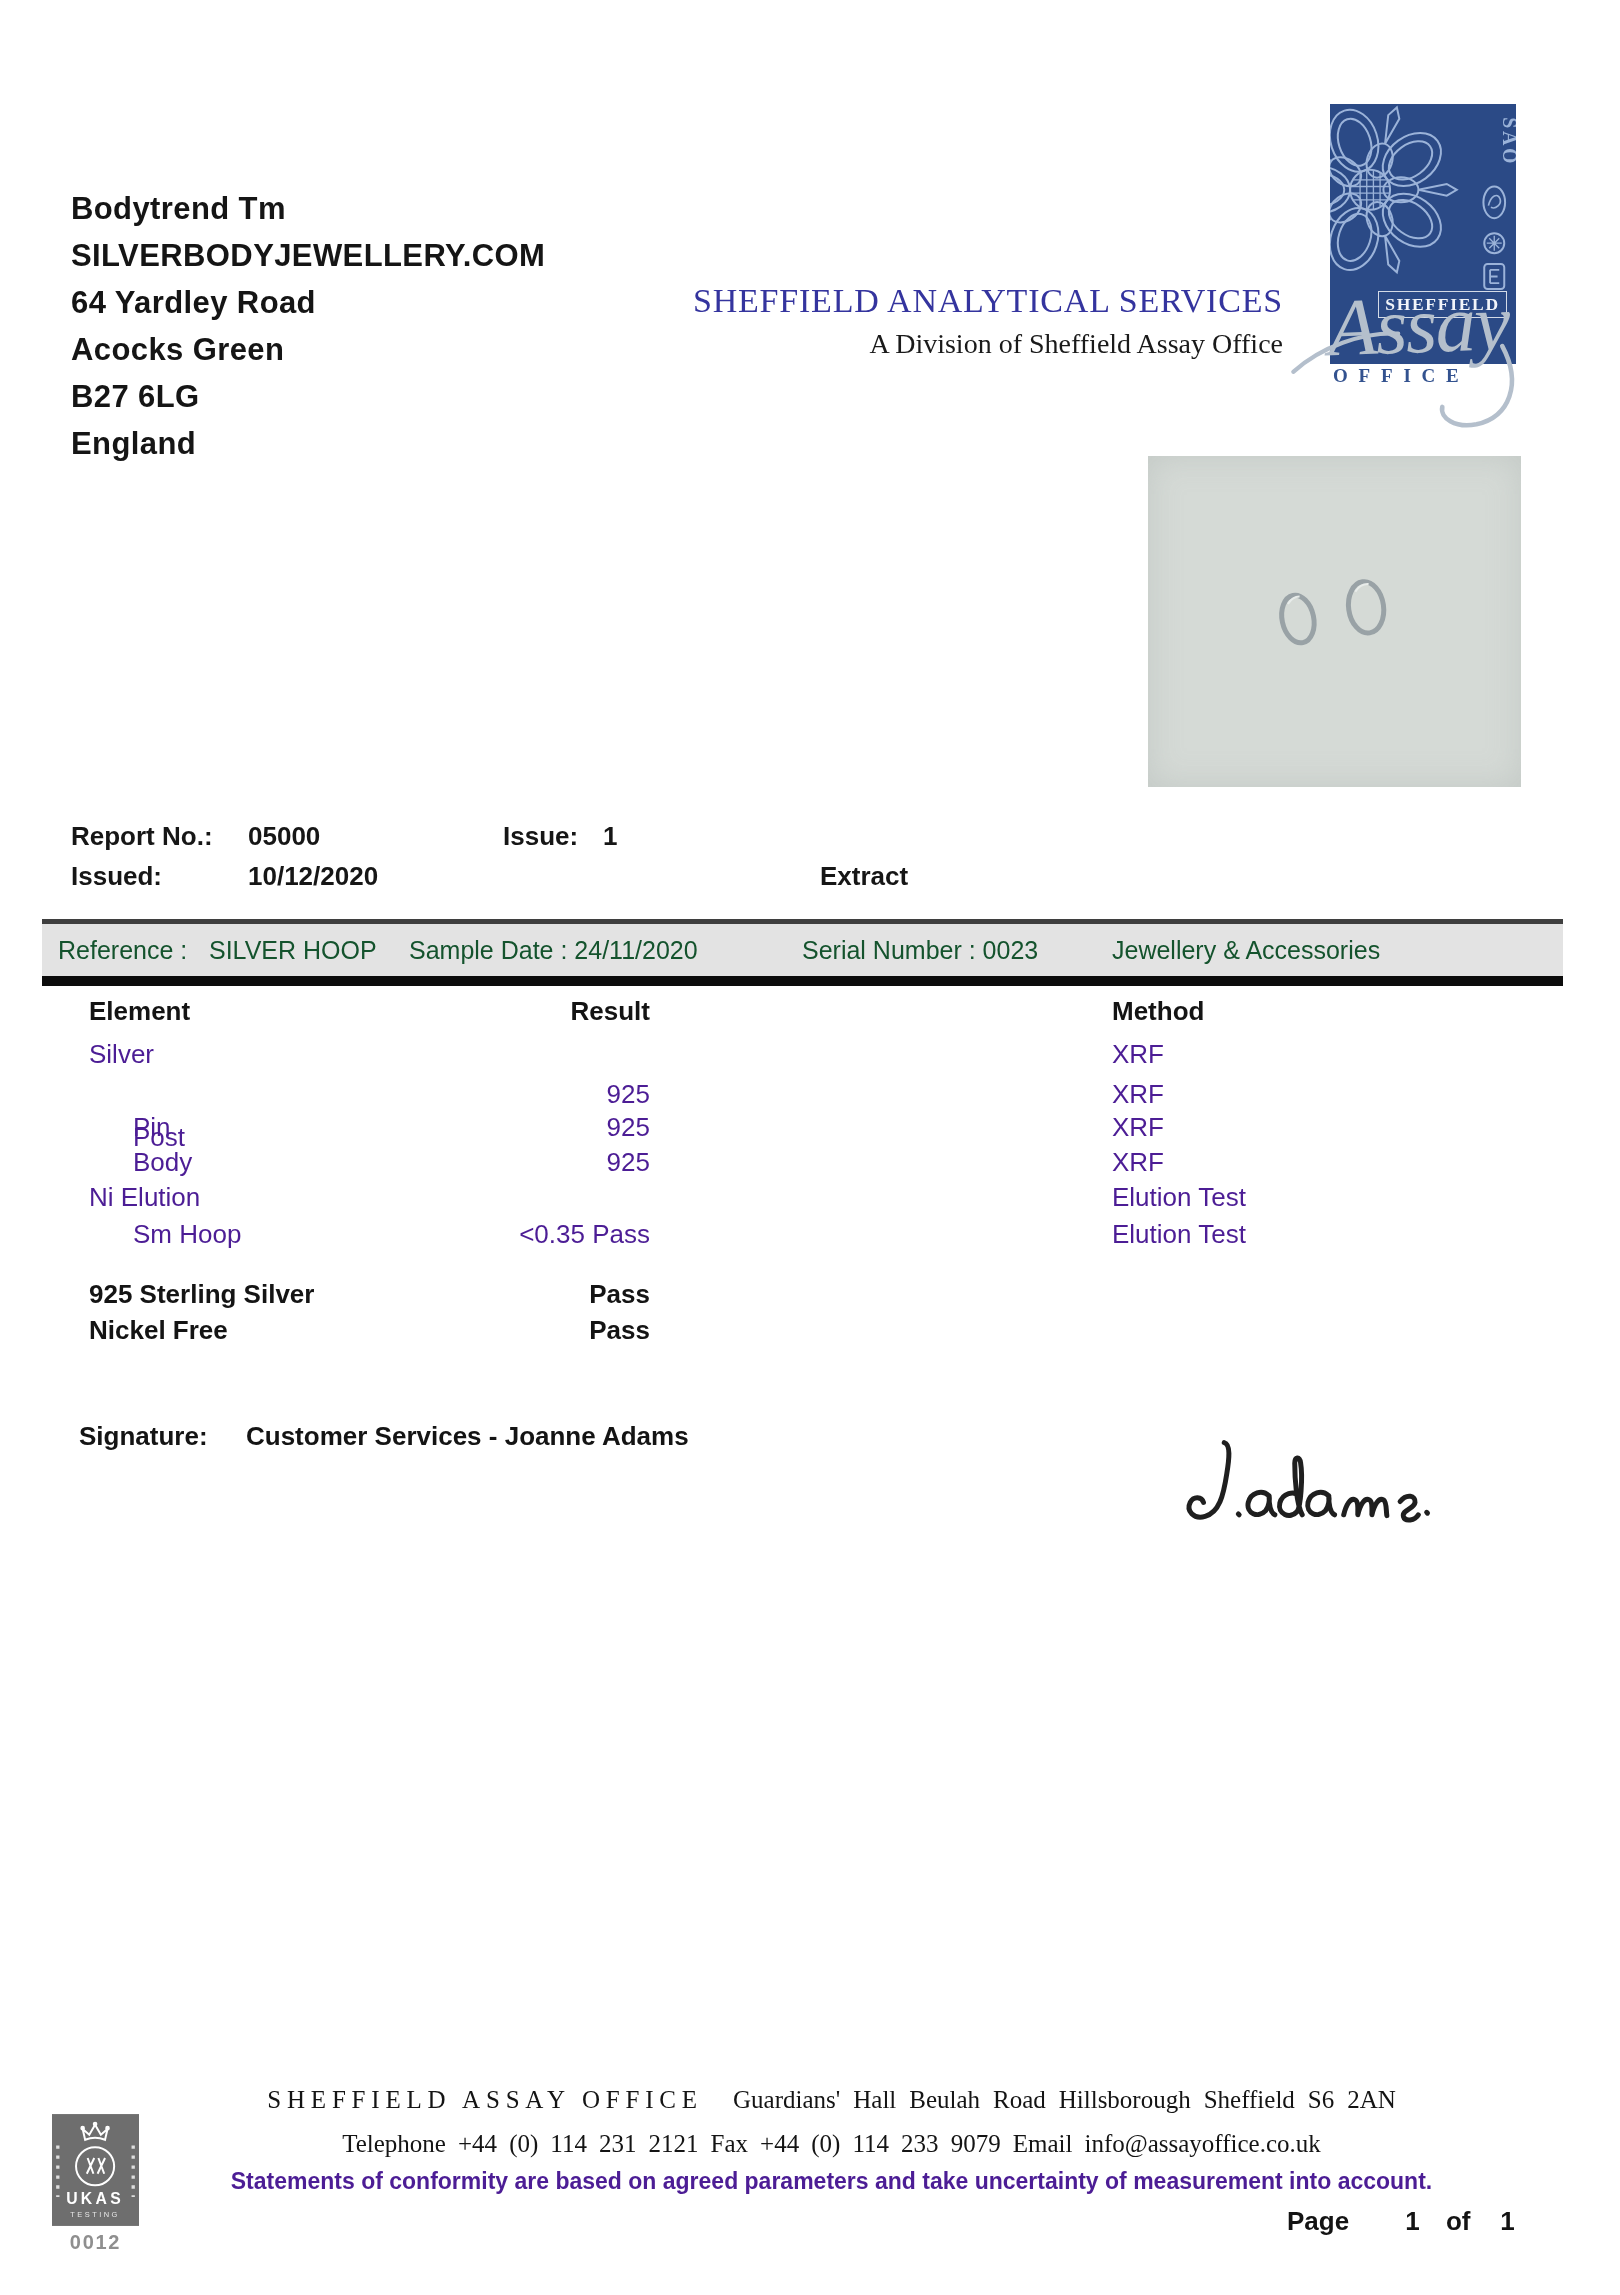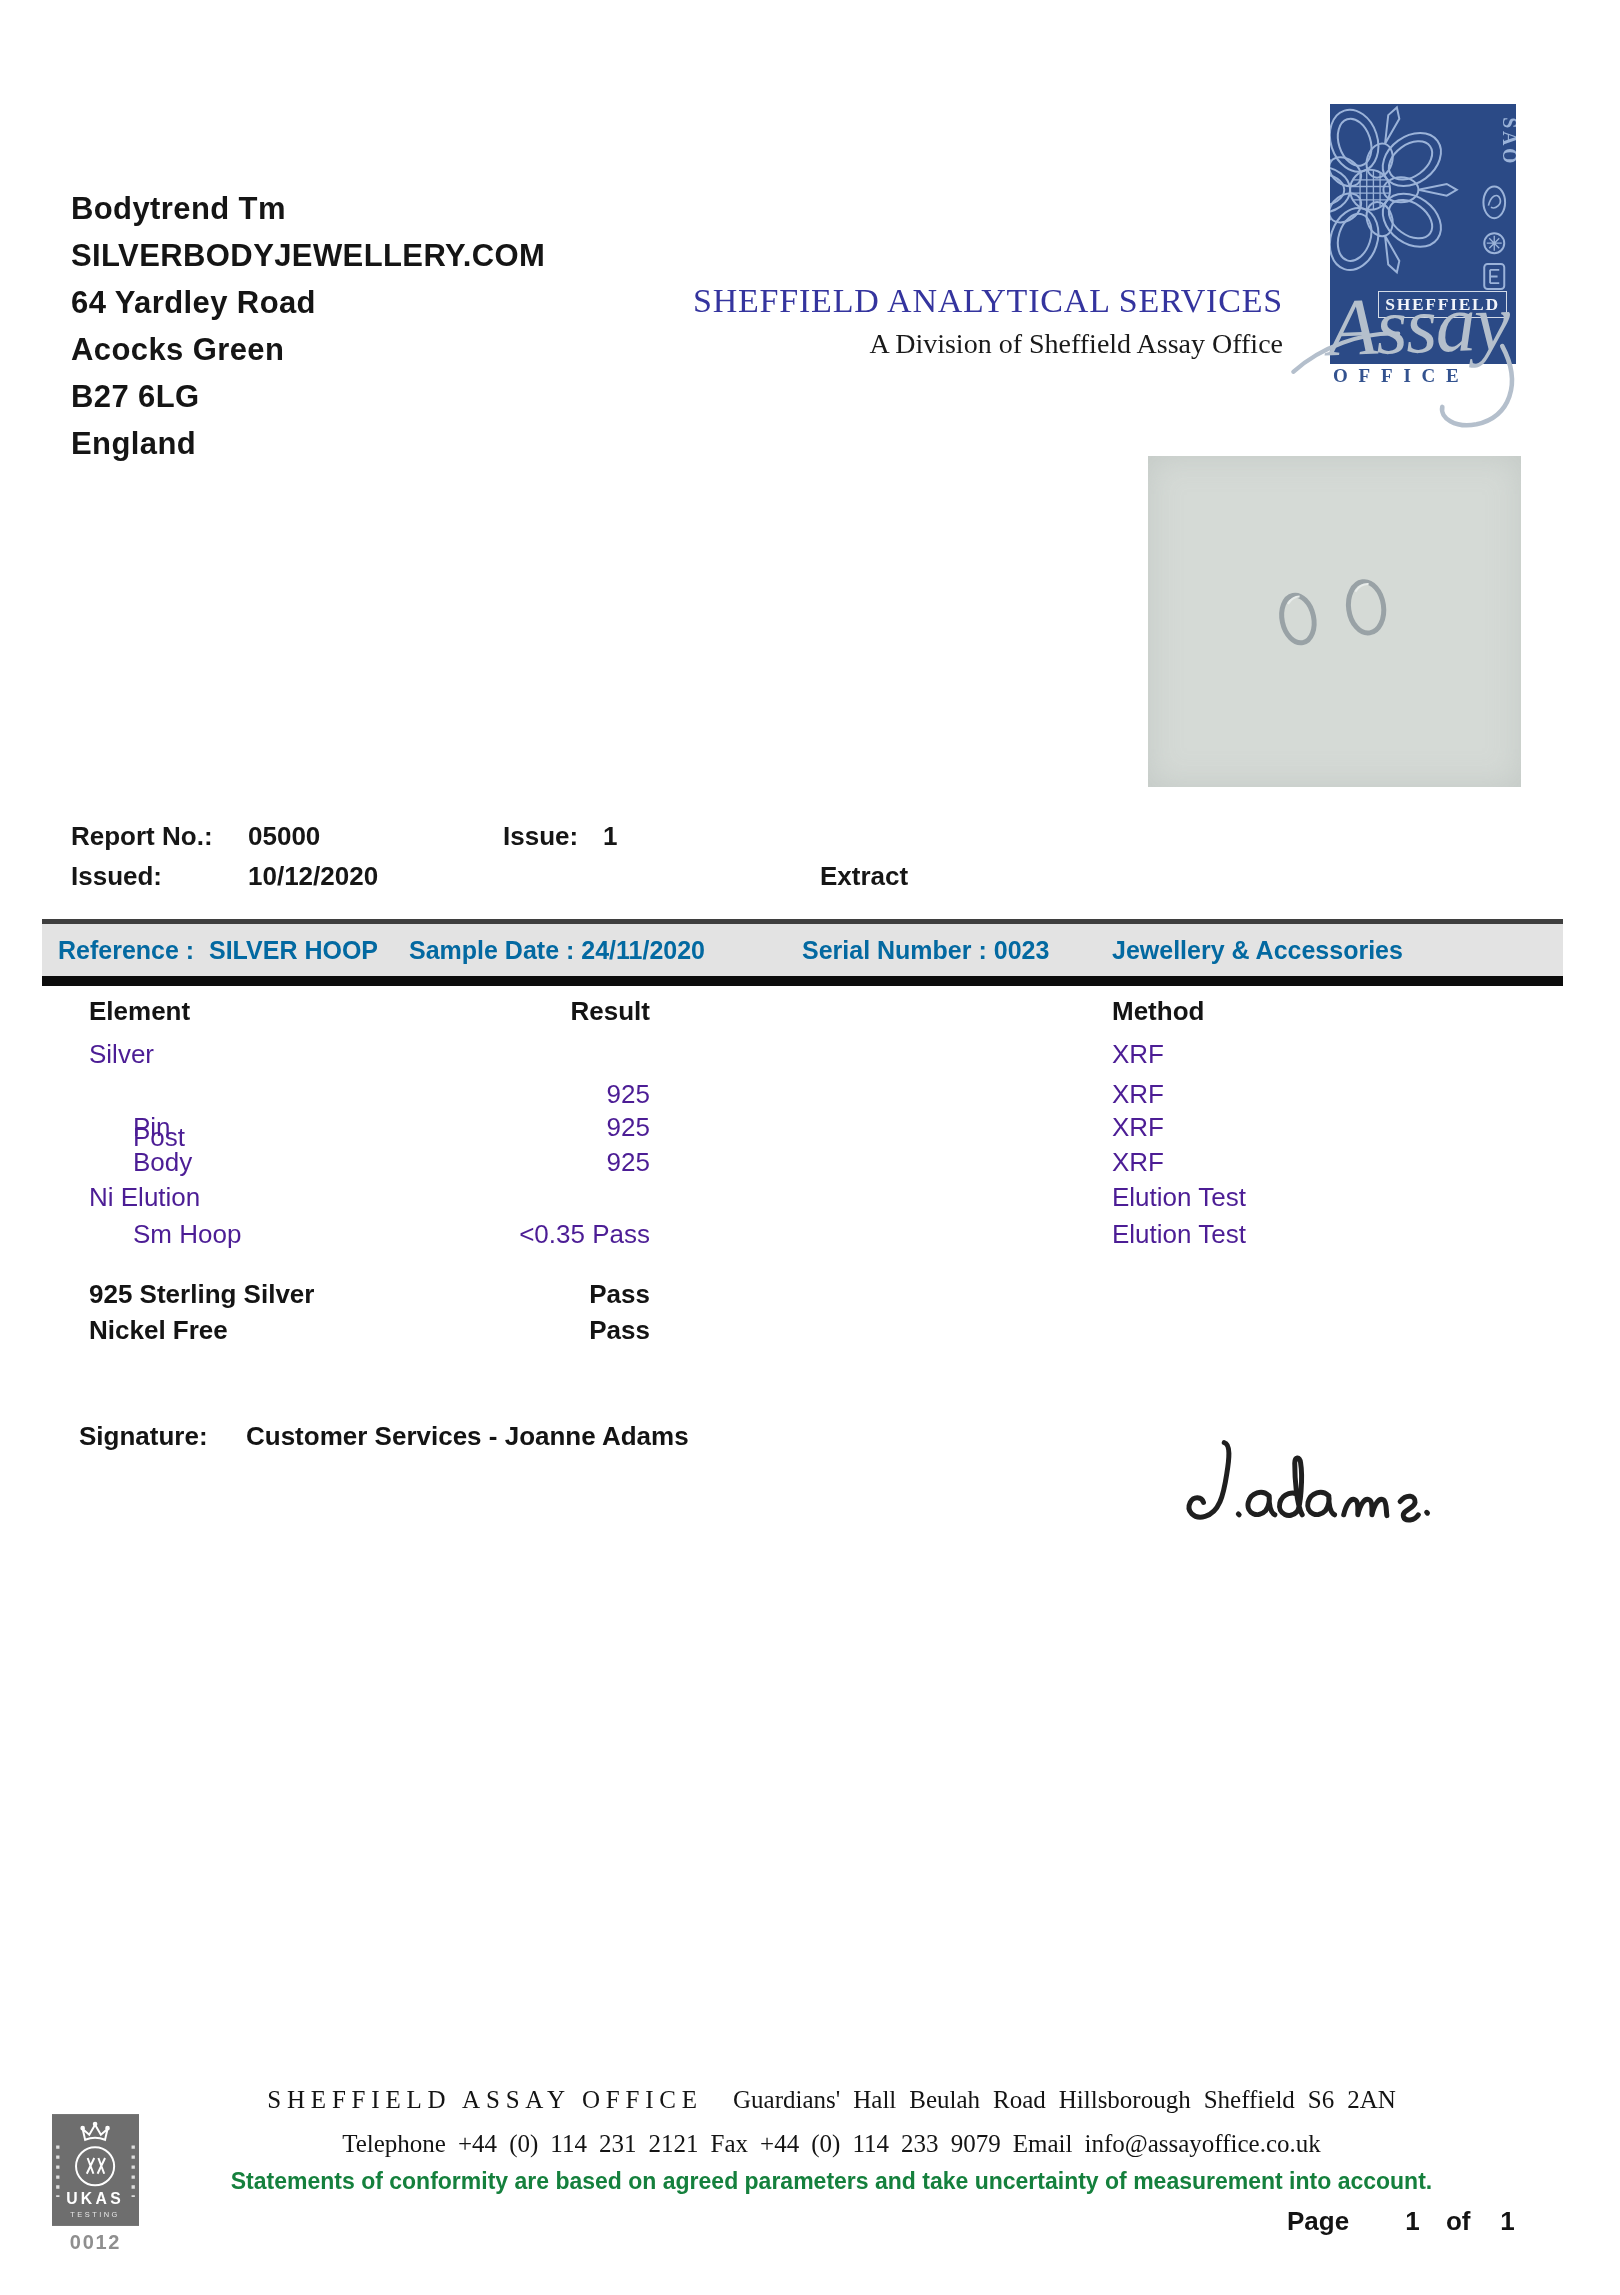--- a/index.html
+++ b/index.html
@@ -22,32 +22,32 @@
   .logo-office{left:1333px;top:365px;font-family:"Liberation Serif",serif;font-size:19px;color:#33528f;
       letter-spacing:10.8px;font-weight:bold;white-space:nowrap;}
   
   .photo{left:1148px;top:456px;width:373px;height:331px;background:#d5dad6;
       box-shadow:inset 0 0 33px rgba(160,170,165,.35);}
   
   .meta{font-size:26px;font-weight:bold;color:#161616;white-space:nowrap;}
   
   .refbar{left:42px;top:919px;width:1521px;height:67px;background:#e3e3e3;
       border-top:5.8px solid #3f3f3f;border-bottom:10.8px solid #0c0c0c;box-sizing:border-box;}
-  .refbar span{position:absolute;top:50%;transform:translateY(-50%);font-size:25px;font-weight:bold;color:#0369a1;white-space:nowrap;text-align:right;}
+  .refbar span{position:absolute;top:50%;transform:translateY(-50%);font-size:25px;font-weight:normal;color:#14532d;white-space:nowrap;text-align:right;}
   
   .th{font-size:26px;font-weight:bold;color:#141414;white-space:nowrap;}
   .td{font-size:26px;font-weight:normal;color:#4c1d95;white-space:nowrap;}
   .res{width:250px;text-align:right;left:400px;}
   .sum{font-size:26px;font-weight:bold;color:#141414;white-space:nowrap;}
   
   .foot-line{left:42px;right:0;text-align:center;font-family:"Liberation Serif",serif;font-size:25px;color:#141414;white-space:nowrap;}
   .foot-office{letter-spacing:5.8px;margin-right:24px;}
   .foot-addr{word-spacing:6.7px;}
   .foot-tel{word-spacing:5.8px;}
-  .foot-bold{left:42px;right:0;text-align:center;font-family:"Liberation Sans",sans-serif;font-weight:bold;font-size:23px;color:#15803d;white-space:nowrap;}
+  .foot-bold{left:42px;right:0;text-align:center;font-family:"Liberation Sans",sans-serif;font-weight:bold;font-size:23px;color:#4c1d95;white-space:nowrap;}
   .ukas-num{left:52px;top:2231px;width:87px;text-align:center;font-size:20px;font-weight:bold;color:#8f8f8f;letter-spacing:1.7px;}
   .pageno{left:1287px;top:2206px;font-size:26px;font-weight:bold;color:#131313;display:flex;gap:8px;}
   .pageno span{display:inline-block;}
 </style>
 </head>
 <body>
 
 <div class="page">
 
   <div class="abs addr">

